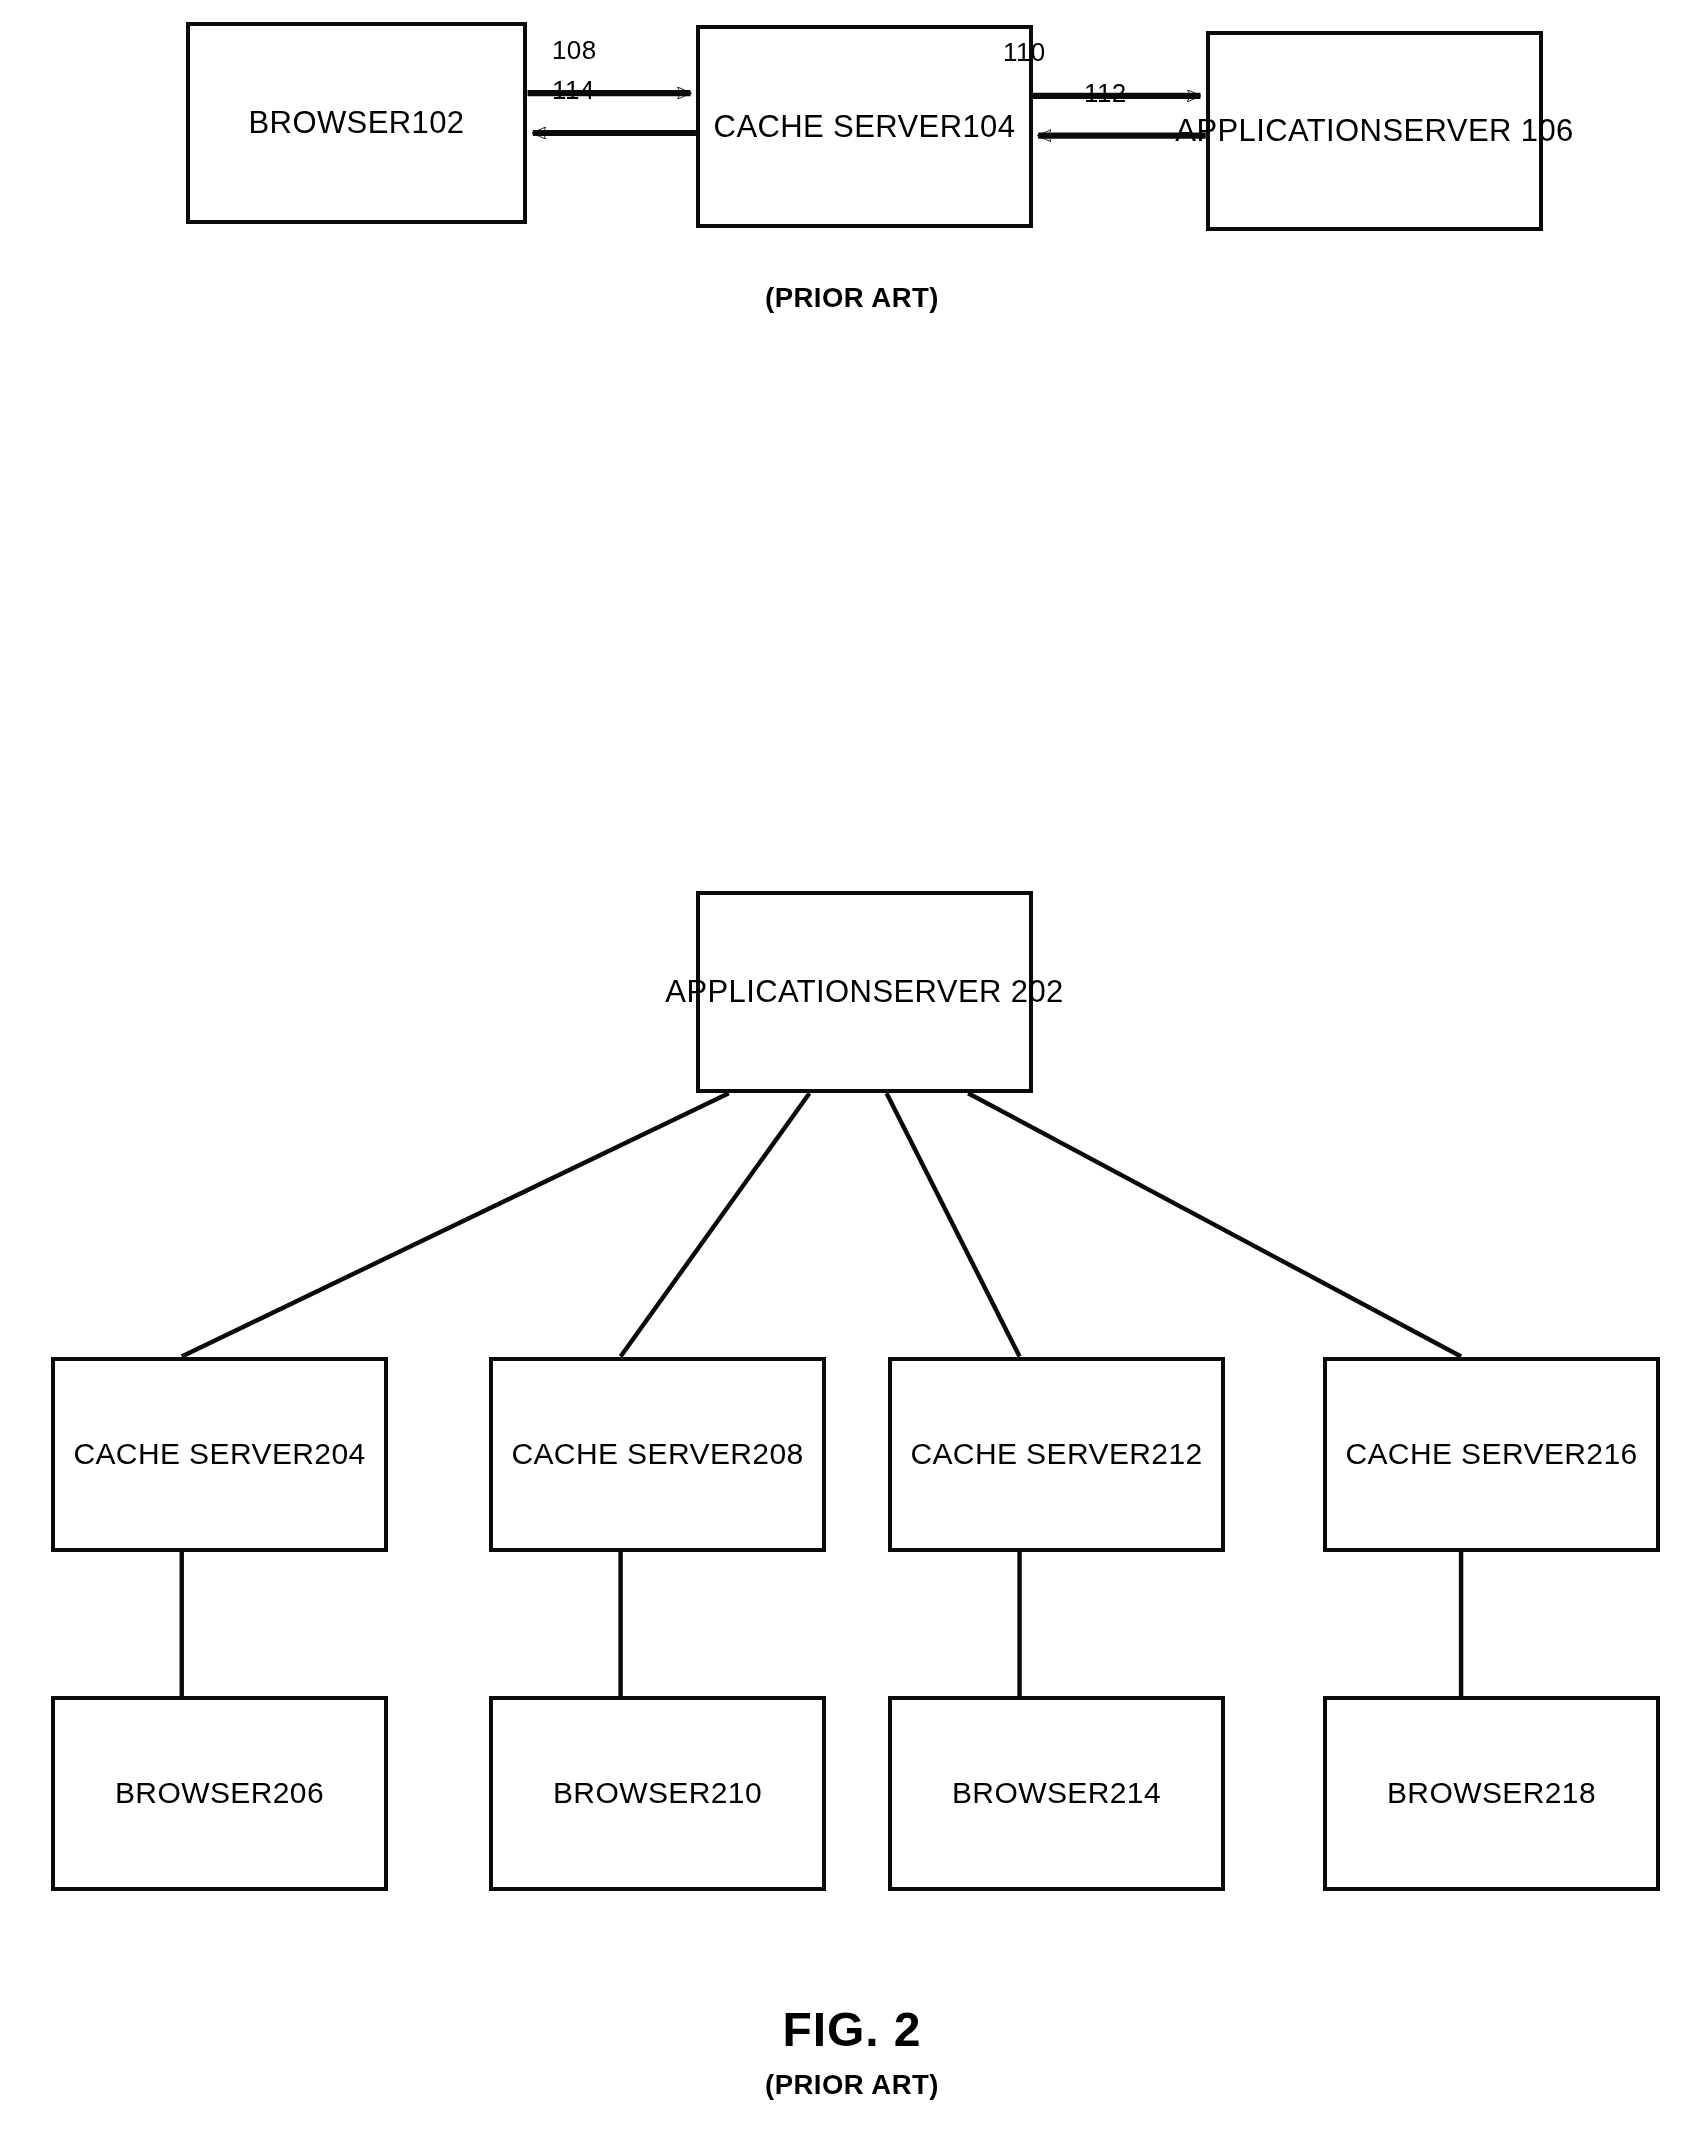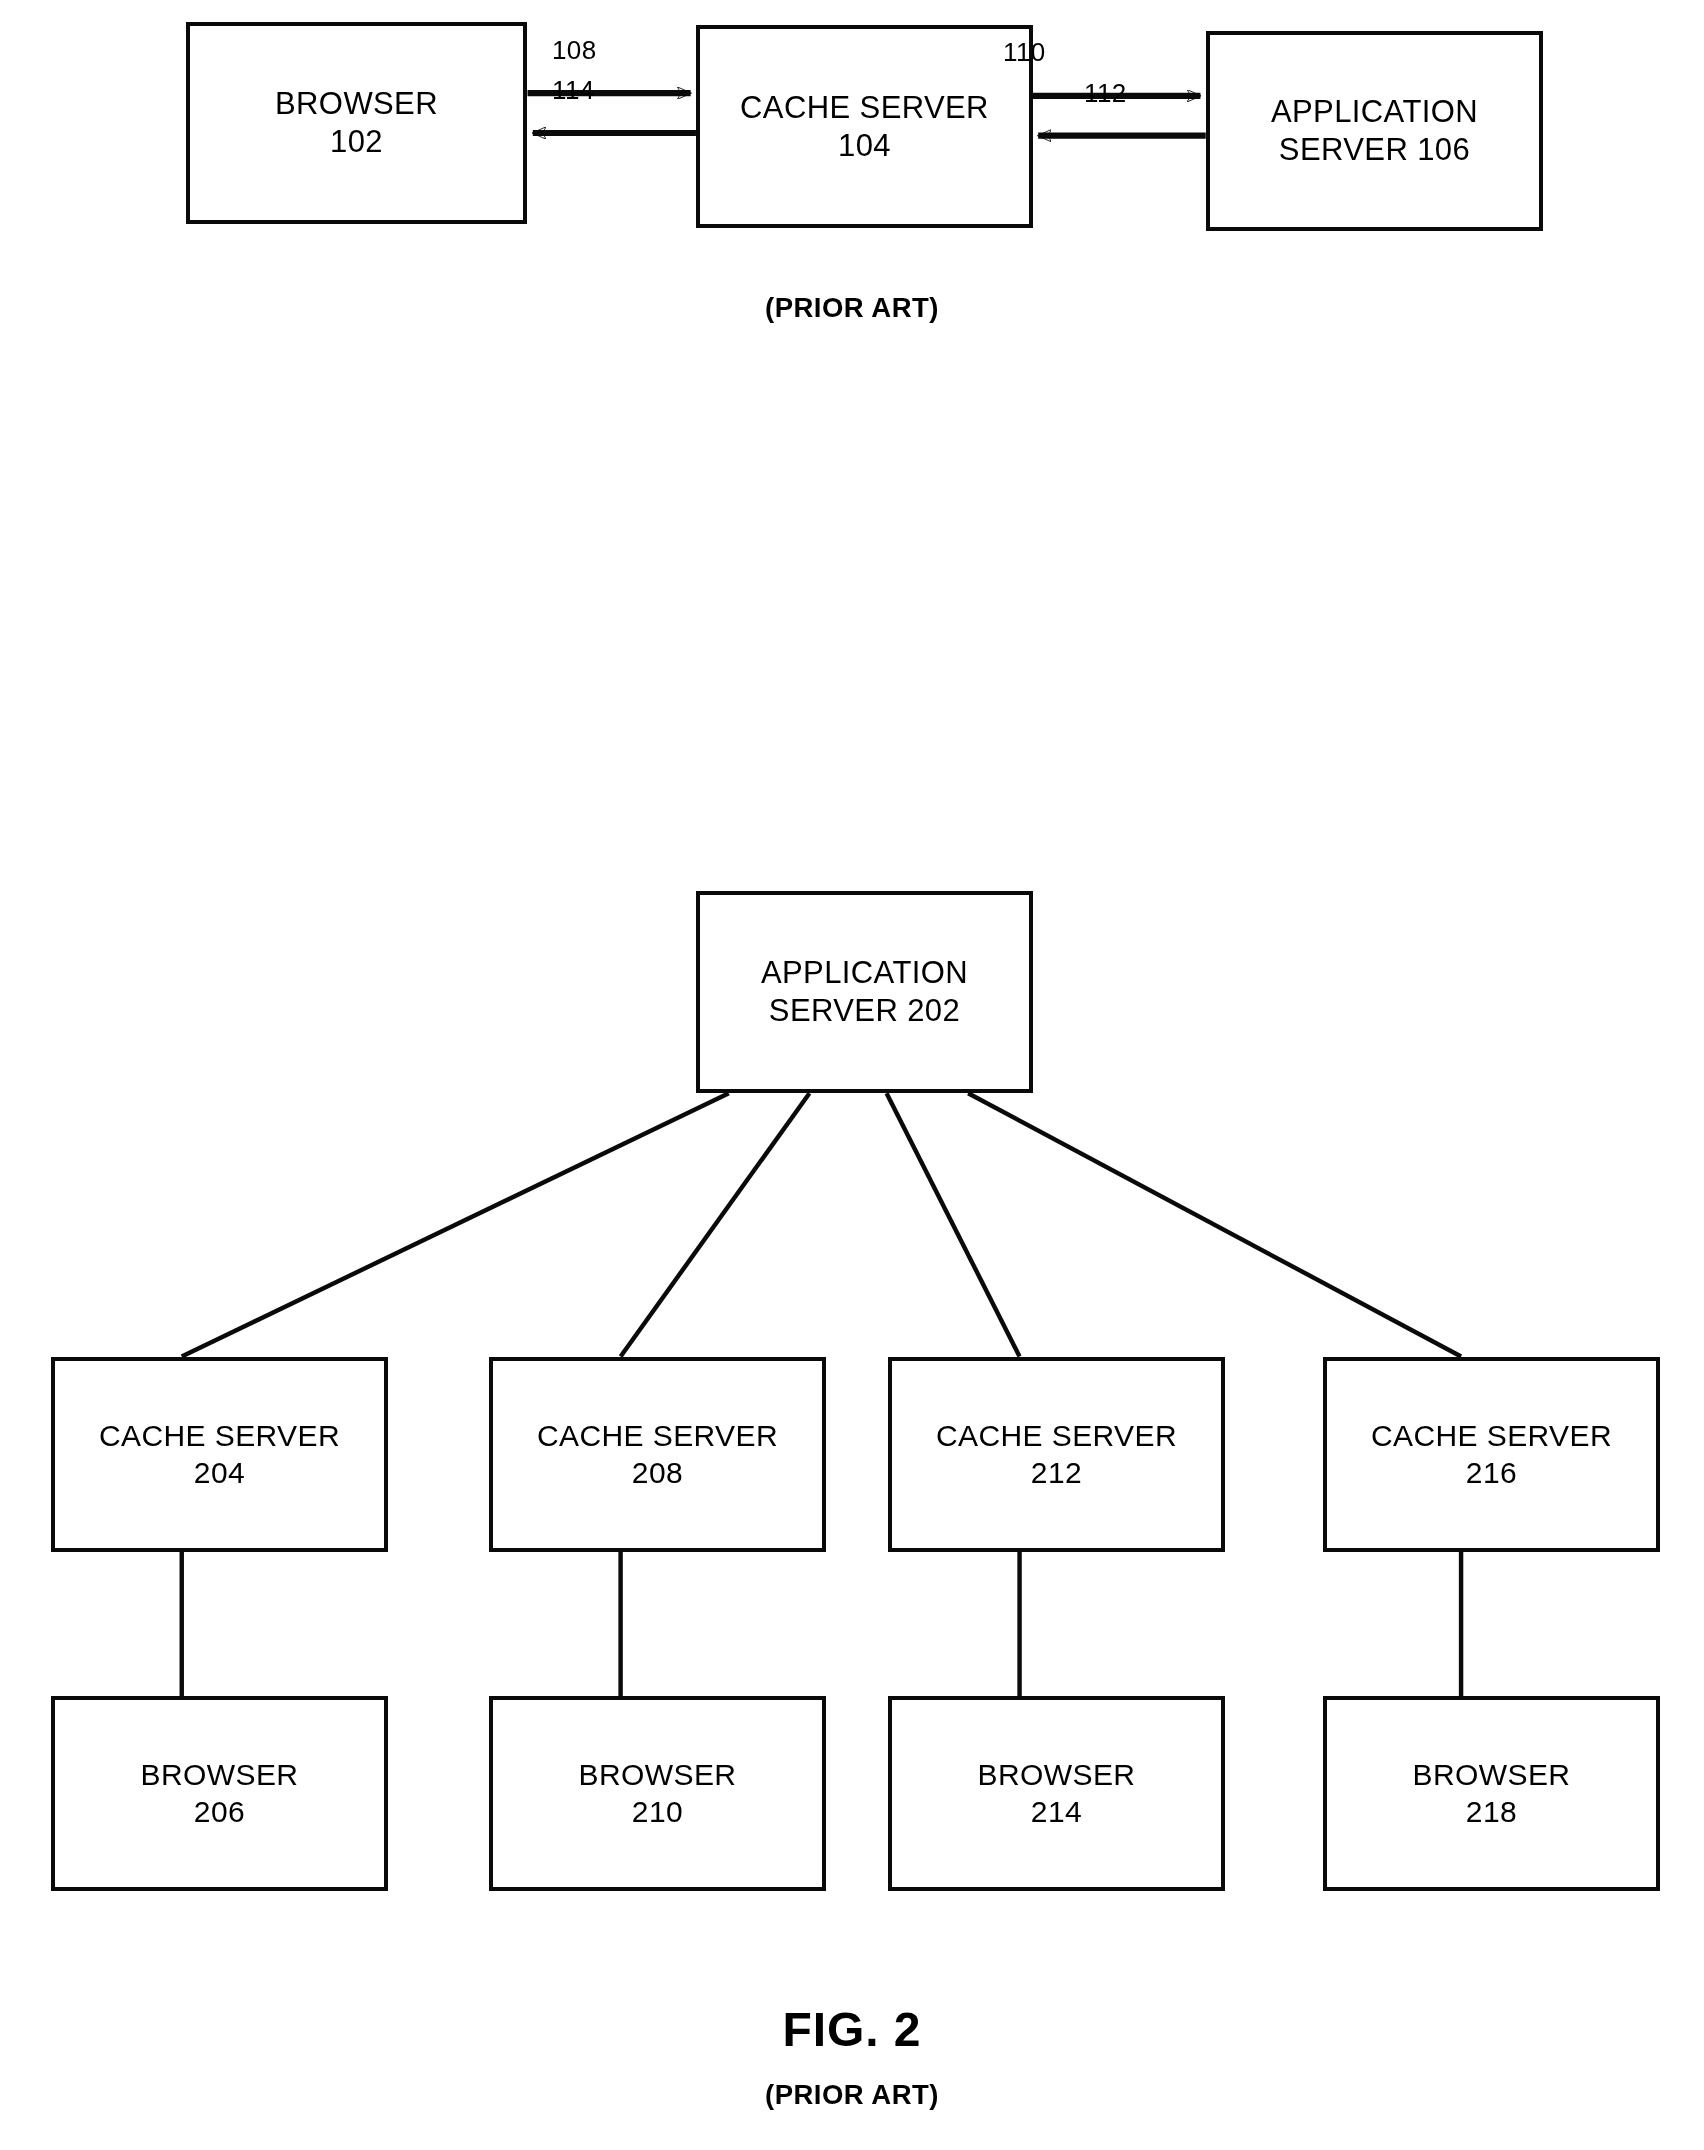--- a/index.html
+++ b/index.html
@@ -23,21 +23,21 @@
     height: 2150px;
   }
 
   
   .node {
     position: absolute;
     border: 4.4px solid #0a0a0a;
     background: #ffffff;
     box-sizing: border-box;
     display: flex;
-    flex-direction: column;
+    flex-direction: row;
     align-items: center;
     justify-content: center;
     text-align: right;
     line-height: 1.22;
     letter-spacing: 0.4px;
   }
   .node .ln {
     display: block;
     white-space: nowrap;
   }
@@ -96,21 +96,21 @@
     display: block;
     font-size: 48px;
     font-weight: bold;
     letter-spacing: 0.9px;
   }
   .caption .small {
     display: block;
     font-size: 27.5px;
     font-weight: bold;
     letter-spacing: 0.5px;
-    margin-top: 22px;
+    margin-top: 12px;
   }
   #cap1 { top: 270px;  }
   #cap2 { top: 2002px; }
 </style>
 </head>
 <body>
 
 <div id="sheet">
 
   <div class="node f1-node" id="n102">

